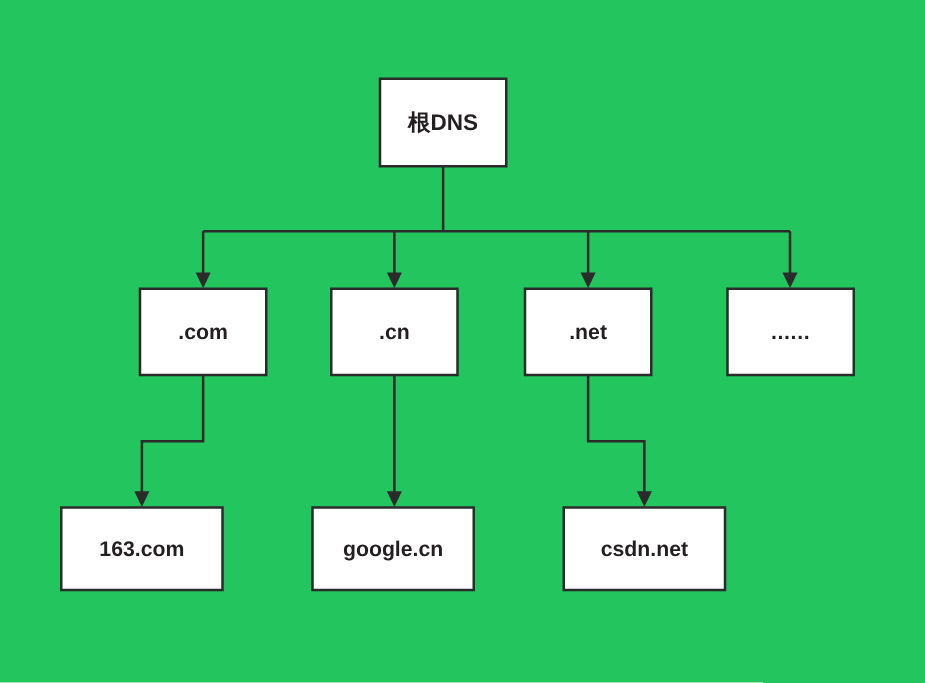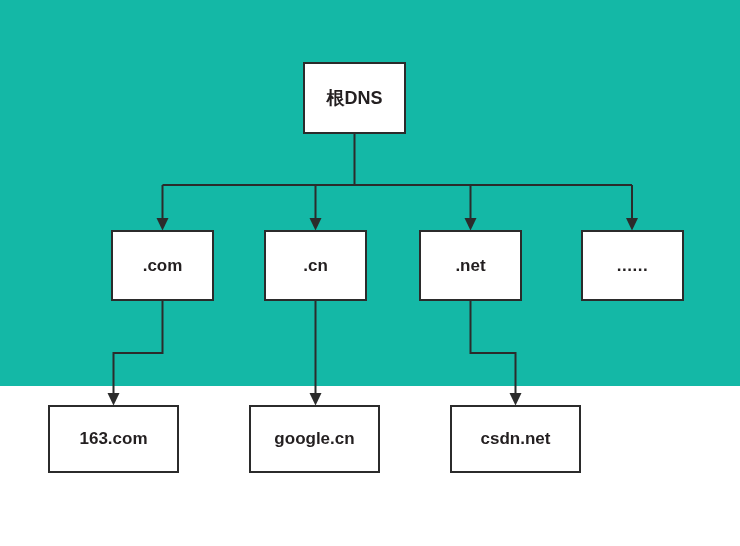--- a/index.html
+++ b/index.html
@@ -10,22 +10,22 @@
   }
   body {
     width: 740px;
     height: 546px;
     overflow: hidden;
     font-family: "Liberation Sans", "DejaVu Sans", sans-serif;
   }
   #diagram-root {
     position: relative;
     width: 740px;
-    height: 386px;
-    background: #14b8a6;
+    height: 546px;
+    background: #22c55e;
   }
   svg#diagram-svg {
     display: block;
     width: 740px;
     height: 546px;
   }
   .node-box {
     fill: #ffffff;
     stroke: #2b2b2b;
     stroke-width: 2;

